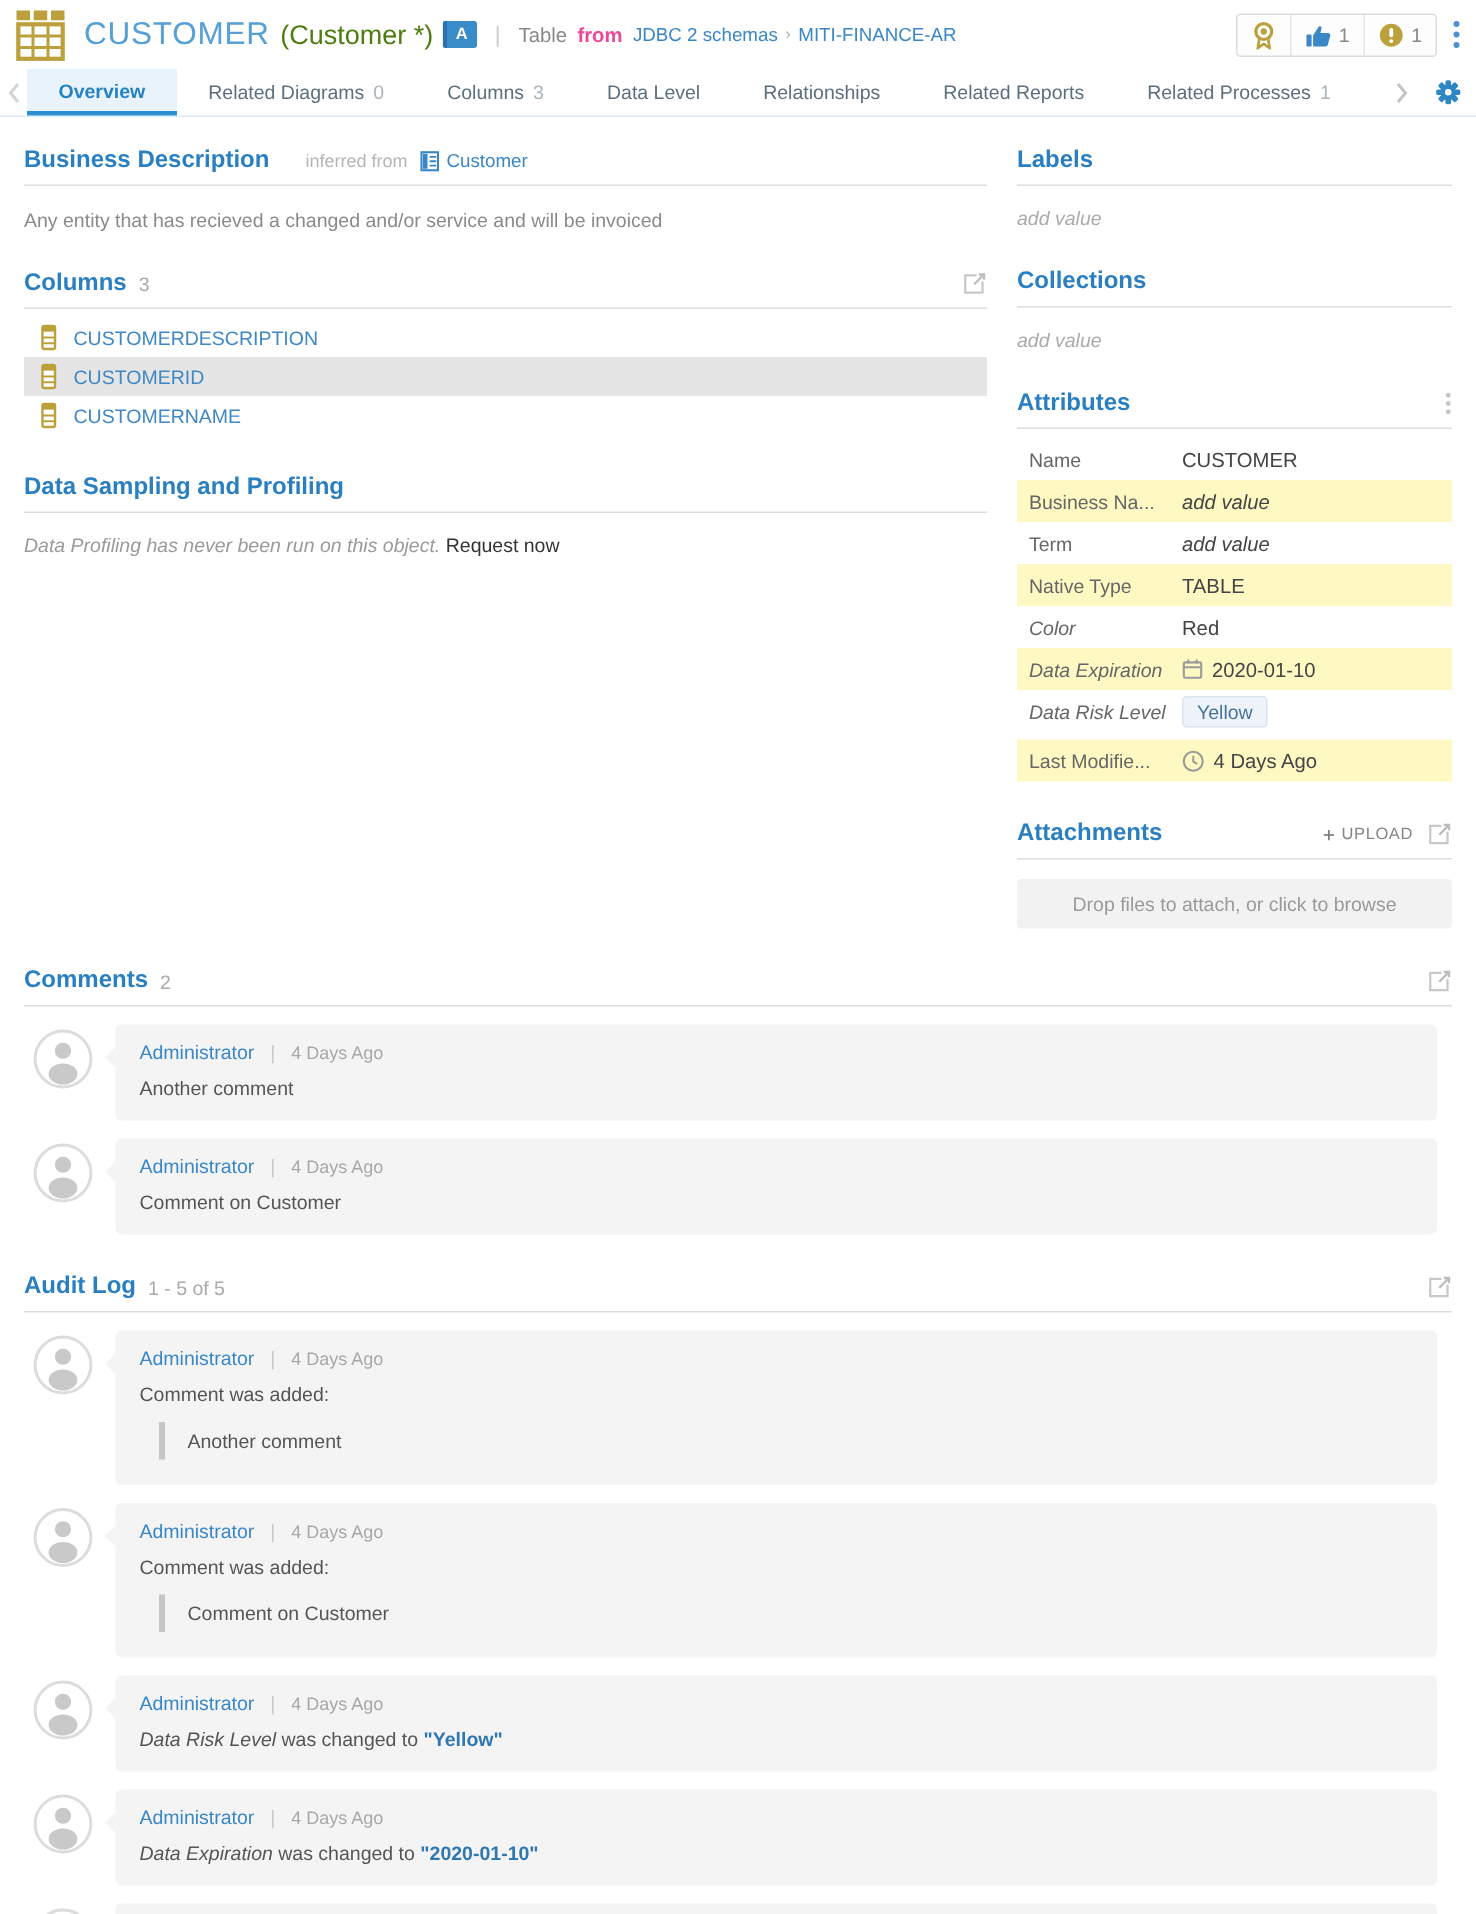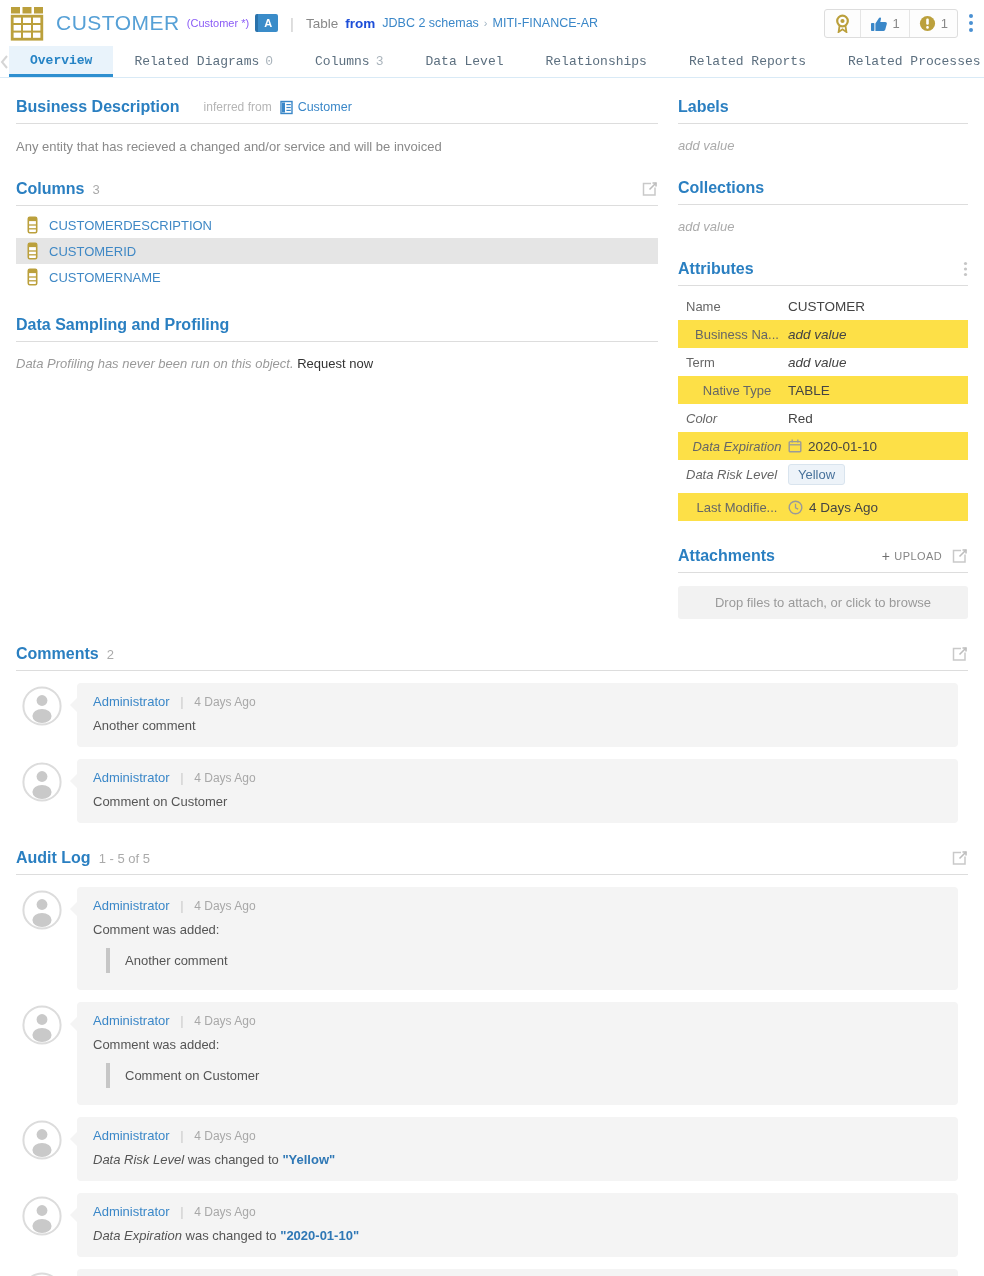--- a/index.html
+++ b/index.html
@@ -5,38 +5,38 @@
   * { box-sizing: border-box; }
   html,body { margin:0; padding:0; }
   body {
     width:984px; height:1276px; overflow:hidden;
     background:#fff; color:#555;
     font-family:"Liberation Sans", sans-serif; font-size:13px;
   }
   
   .app-header { display:flex; align-items:center; height:46px; padding:0 10px 0 8px; }
   .ttl { color:#56a0d6; font-size:21px; margin:0 7px 0 10px; letter-spacing:.5px; }
-  .alias { color:#8b5cf6; font-size:11px; }
+  .alias { color:#4d7c0f; font-size:18px; }
   .badge-a { display:inline-block; background:#3a8cc9; color:#fff; font-size:11px; font-weight:bold;
              padding:3px 6px; border-radius:2px; margin-left:6px; border-left:3px solid #2a72ab; }
   .hsep { color:#ccc; margin:0 12px; font-size:15px; }
   .objtype { color:#888; font-size:13.5px; }
-  .fromw { color:#1d4ed8; font-weight:bold; margin:0 7px; font-size:13.5px; }
+  .fromw { color:#ec4899; font-weight:bold; margin:0 7px; font-size:13.5px; }
   .crumb { color:#3a87c8; font-size:12.5px; text-decoration:none; }
   .crumbsep { color:#9fb3c2; margin:0 5px; font-size:11px; }
   .hdr-right { margin-left:auto; display:flex; align-items:center; gap:10px; }
   .bgroup { display:flex; align-items:stretch; border:1px solid #ddd; border-radius:3px; background:#fdfdfd; }
   .bitem { display:flex; align-items:center; gap:5px; padding:4px 9px; border-right:1px solid #e5e5e5; }
   .bitem:last-child { border-right:none; }
   .bcount { color:#888; font-size:13px; }
 
   
   .tabbar { display:flex; align-items:stretch; height:32px; border-bottom:1px solid #d9eaf6; }
   .chev { width:18px; display:flex; align-items:center; justify-content:center; }
-  .tab { display:flex; align-items:center; gap:6px; padding:0 21px; color:#5c6f7f; font-size:13px; cursor:pointer; white-space:nowrap;font-family:Liberation Mono, monospace; }
+  .tab { display:flex; align-items:center; gap:6px; padding:0 21px; color:#5c6f7f; font-size:13px; cursor:pointer; white-space:nowrap; }
   .tab .cnt { color:#aab4bc; }
   .tab.active { background:#e9f3fb; color:#2583c5; font-weight:bold; border-bottom:3px solid #2e8fd0; }
   .gearbox { display:flex; align-items:center; padding:0 10px 0 6px; }
 
   
   .main { padding:20px 16px 0 16px; }
   .toparea { display:flex; gap:20px; align-items:flex-start; }
   .col-left { flex:1; min-width:0; }
   .col-right { width:290px; flex:none; }
 
@@ -57,21 +57,21 @@
   .prof-line { padding-top:14px; }
   .prof-msg { font-style:italic; color:#9a9a9a; }
   .req-now { color:#333; cursor:pointer; }
 
   .placeholder { color:#ababab; font-style:italic; font-size:13px; }
   .pad-top { padding-top:14px; }
 
   
   .attr-table { margin-top:6px; }
   .attr-row { display:flex; align-items:center; min-height:28px; padding:2px 8px; font-size:13px; }
-  .attr-row.alt { background:#fde047;text-align:center; }
+  .attr-row.alt { background:#fef9c3; }
   .attr-row.gap-top { margin-top:5px; }
   .attr-label { width:102px; flex:none; color:#666; overflow:hidden; white-space:nowrap; }
   .attr-label.it { font-style:italic; }
   .attr-value { color:#444; font-size:13.5px; display:flex; align-items:center; gap:6px; }
   .chip { background:#edf3f9; border:1px solid #d9e4ee; border-radius:3px; padding:2px 9px; color:#48729b; font-size:13px; }
 
   
   .upl { display:flex; align-items:center; gap:4px; color:#858585; font-size:11px; letter-spacing:.4px; cursor:pointer; }
   .upl .plus { font-size:14px; color:#6f6f6f; }
   .dropzone { background:#f2f2f2; border-radius:3px; text-align:center; padding:9px 6px; color:#9a9a9a; margin-top:13px; font-size:13px; cursor:pointer; }

